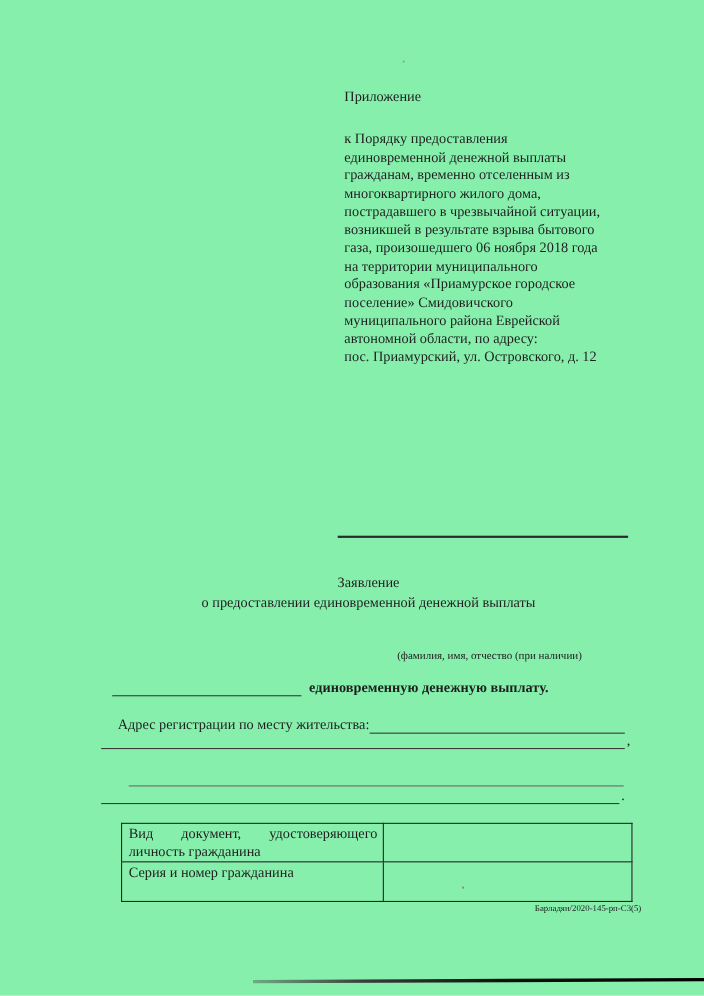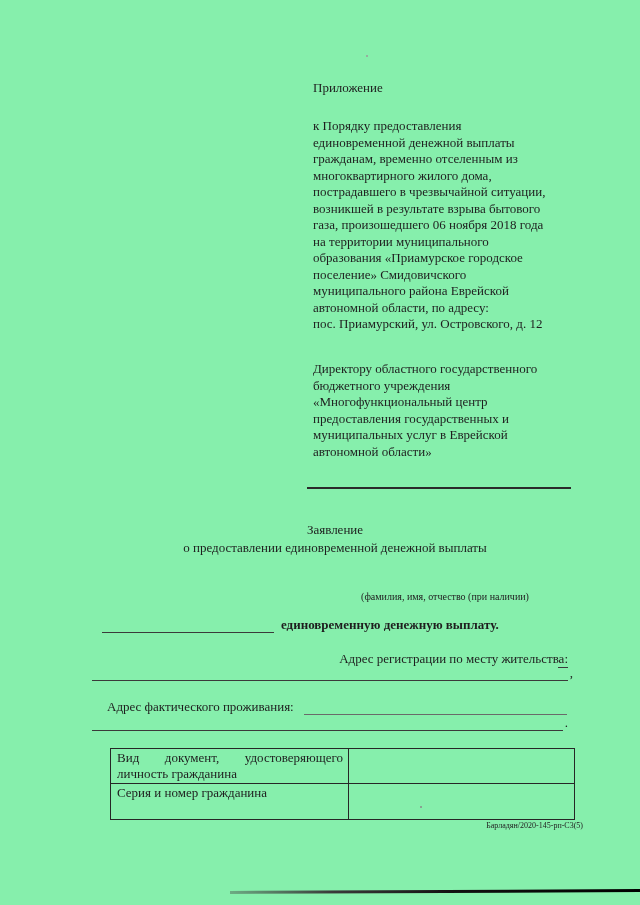--- a/index.html
+++ b/index.html
@@ -26,21 +26,21 @@
   
   .row{display:flex;align-items:flex-end;height:16px;font-size:13px;line-height:16px;}
   .lbl{white-space:nowrap;}
   .fill{flex:1 1 auto;border-bottom:1px solid #3a3a3a;height:100%;min-width:10px;}
   .fixedline{border-bottom:1px solid #3a3a3a;height:100%;}
   .row-request{left:138px;top:572px;width:439px;height:17px;}
   .caption{left:313px;top:591px;width:264px;text-align:center;font-size:10px;line-height:12px;color:#222;}
   .row-payment{left:102px;top:617px;width:450px;font-weight:bold;}
   .blank-172{width:172px;}
   .suffix{margin-left:7px;white-space:nowrap;}
-  .row-reg{left:107px;top:651px;width:461px;flex-direction:column;}
+  .row-reg{left:107px;top:651px;width:461px;}
   .row-cont1{left:92px;top:665px;width:481px;}
   .row-actual{left:107px;top:699px;width:460px;}
   .row-actual .fill{border-bottom-color:#6a6a6a;margin-left:10px;}
   .row-cont2{left:92px;top:715px;width:476px;}
   .trail{margin-left:2px;}
   
   table.doc{left:110px;top:748px;width:465px;position:absolute;border-collapse:collapse;font-size:13px;line-height:15.5px;}
   table.doc td{border:1.5px solid #262626;vertical-align:top;padding:1px 5px 2px 6px;font-family:Liberation Serif, serif;}
   td.c1{width:226px;text-align:justify;}
   td.c2{width:auto;}
@@ -69,26 +69,20 @@
 пострадавшего в чрезвычайной ситуации,
 возникшей в результате взрыва бытового
 газа, произошедшего 06 ноября 2018 года
 на территории муниципального
 образования «Приамурское городское
 поселение» Смидовичского
 муниципального района Еврейской
 автономной области, по адресу:
 пос. Приамурский, ул. Островского, д. 12</div>
 
-  <div class="abs txt pre addressee">Директору областного государственного
-бюджетного учреждения
-«Многофункциональный центр
-предоставления государственных и
-муниципальных услуг в Еврейской
-автономной области»</div>
 
   <div class="abs addr-divider"></div>
 
   <div class="abs title-wrap">
     <div>Заявление</div>
     <div>о предоставлении единовременной денежной выплаты</div>
   </div>
 
 
   <div class="abs caption">(фамилия, имя, отчество (при наличии)</div>
@@ -102,21 +96,20 @@
     <span class="lbl">Адрес регистрации по месту жительства:</span>
     <span class="fill"></span>
   </div>
 
   <div class="abs row row-cont1">
     <span class="fill"></span>
     <span class="trail">,</span>
   </div>
 
   <div class="abs row row-actual">
-    <span class="lbl">Адрес фактического проживания:</span>
     <span class="fill"></span>
   </div>
 
   <div class="abs row row-cont2">
     <span class="fill"></span>
     <span class="trail">.</span>
   </div>
 
   <table class="doc">
     <tbody>

